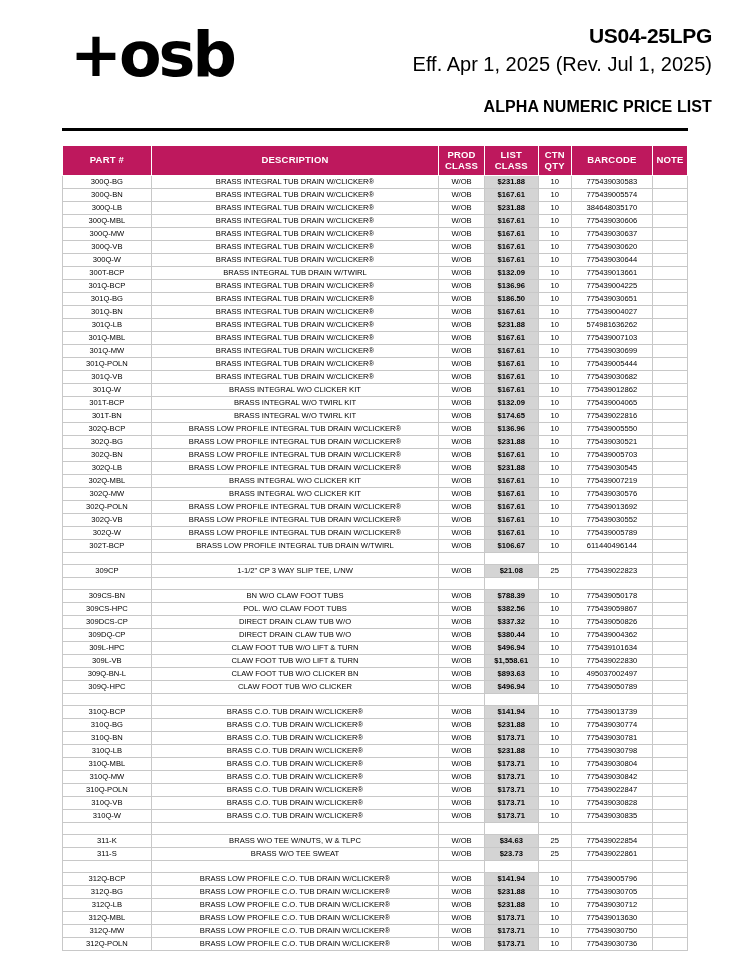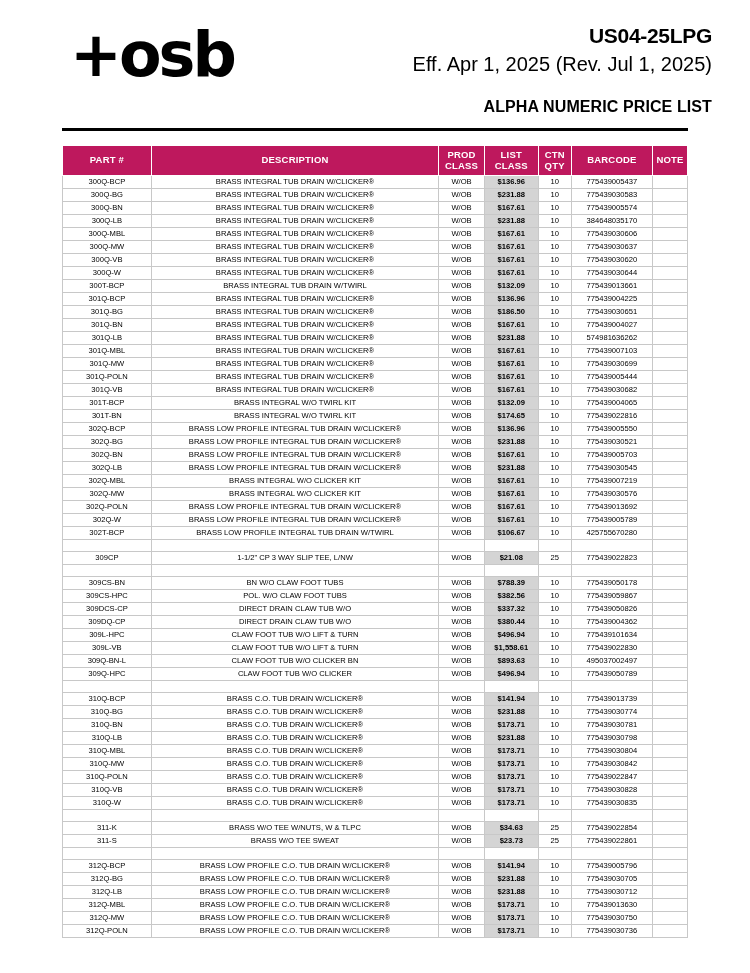--- a/index.html
+++ b/index.html
@@ -163,29 +163,20 @@
           <th>DESCRIPTION</th>
           <th><span>PROD</span><br><span>CLASS</span></th>
           <th><span>LIST</span><br><span>CLASS</span></th>
           <th><span>CTN</span><br><span>QTY</span></th>
           <th>BARCODE</th>
           <th>NOTE</th>
         </tr>
       </thead>
       <tbody id="table-body">
           <tr>
-            <td class="c-part">300Q-BCP</td>
-            <td class="c-desc">BRASS INTEGRAL TUB DRAIN W/CLICKER®</td>
-            <td class="c-class">W/OB</td>
-            <td class="c-price">$136.96</td>
-            <td class="c-ctn">10</td>
-            <td class="c-barcode">775439005437</td>
-            <td class="c-note">&nbsp;</td>
-          </tr>
-          <tr>
             <td class="c-part">300Q-BG</td>
             <td class="c-desc">BRASS INTEGRAL TUB DRAIN W/CLICKER®</td>
             <td class="c-class">W/OB</td>
             <td class="c-price">$231.88</td>
             <td class="c-ctn">10</td>
             <td class="c-barcode">775439030583</td>
             <td class="c-note">&nbsp;</td>
           </tr>
           <tr>
             <td class="c-part">300Q-BN</td>
@@ -316,20 +307,29 @@
           <tr>
             <td class="c-part">301Q-VB</td>
             <td class="c-desc">BRASS INTEGRAL TUB DRAIN W/CLICKER®</td>
             <td class="c-class">W/OB</td>
             <td class="c-price">$167.61</td>
             <td class="c-ctn">10</td>
             <td class="c-barcode">775439030682</td>
             <td class="c-note">&nbsp;</td>
           </tr>
           <tr>
+            <td class="c-part">301Q-W</td>
+            <td class="c-desc">BRASS INTEGRAL W/O CLICKER KIT</td>
+            <td class="c-class">W/OB</td>
+            <td class="c-price">$167.61</td>
+            <td class="c-ctn">10</td>
+            <td class="c-barcode">775439012862</td>
+            <td class="c-note">&nbsp;</td>
+          </tr>
+          <tr>
             <td class="c-part">301T-BCP</td>
             <td class="c-desc">BRASS INTEGRAL W/O TWIRL KIT</td>
             <td class="c-class">W/OB</td>
             <td class="c-price">$132.09</td>
             <td class="c-ctn">10</td>
             <td class="c-barcode">775439004065</td>
             <td class="c-note">&nbsp;</td>
           </tr>
           <tr>
             <td class="c-part">301T-BN</td>
@@ -397,35 +397,44 @@
           <tr>
             <td class="c-part">302Q-POLN</td>
             <td class="c-desc">BRASS LOW PROFILE INTEGRAL TUB DRAIN W/CLICKER®</td>
             <td class="c-class">W/OB</td>
             <td class="c-price">$167.61</td>
             <td class="c-ctn">10</td>
             <td class="c-barcode">775439013692</td>
             <td class="c-note">&nbsp;</td>
           </tr>
           <tr>
+            <td class="c-part">302Q-VB</td>
+            <td class="c-desc">BRASS LOW PROFILE INTEGRAL TUB DRAIN W/CLICKER®</td>
+            <td class="c-class">W/OB</td>
+            <td class="c-price">$167.61</td>
+            <td class="c-ctn">10</td>
+            <td class="c-barcode">775439030552</td>
+            <td class="c-note">&nbsp;</td>
+          </tr>
+          <tr>
             <td class="c-part">302Q-W</td>
             <td class="c-desc">BRASS LOW PROFILE INTEGRAL TUB DRAIN W/CLICKER®</td>
             <td class="c-class">W/OB</td>
             <td class="c-price">$167.61</td>
             <td class="c-ctn">10</td>
             <td class="c-barcode">775439005789</td>
             <td class="c-note">&nbsp;</td>
           </tr>
           <tr>
             <td class="c-part">302T-BCP</td>
             <td class="c-desc">BRASS LOW PROFILE INTEGRAL TUB DRAIN W/TWIRL</td>
             <td class="c-class">W/OB</td>
             <td class="c-price">$106.67</td>
             <td class="c-ctn">10</td>
-            <td class="c-barcode">425755670280</td>
+            <td class="c-barcode">611440496144</td>
             <td class="c-note">&nbsp;</td>
           </tr>
           <tr class="spacer">
             <td class="c-part">&nbsp;</td>
             <td class="c-desc">&nbsp;</td>
             <td class="c-class">&nbsp;</td>
             <td class="c-price">&nbsp;</td>
             <td class="c-ctn">&nbsp;</td>
             <td class="c-barcode">&nbsp;</td>
             <td class="c-note">&nbsp;</td>

